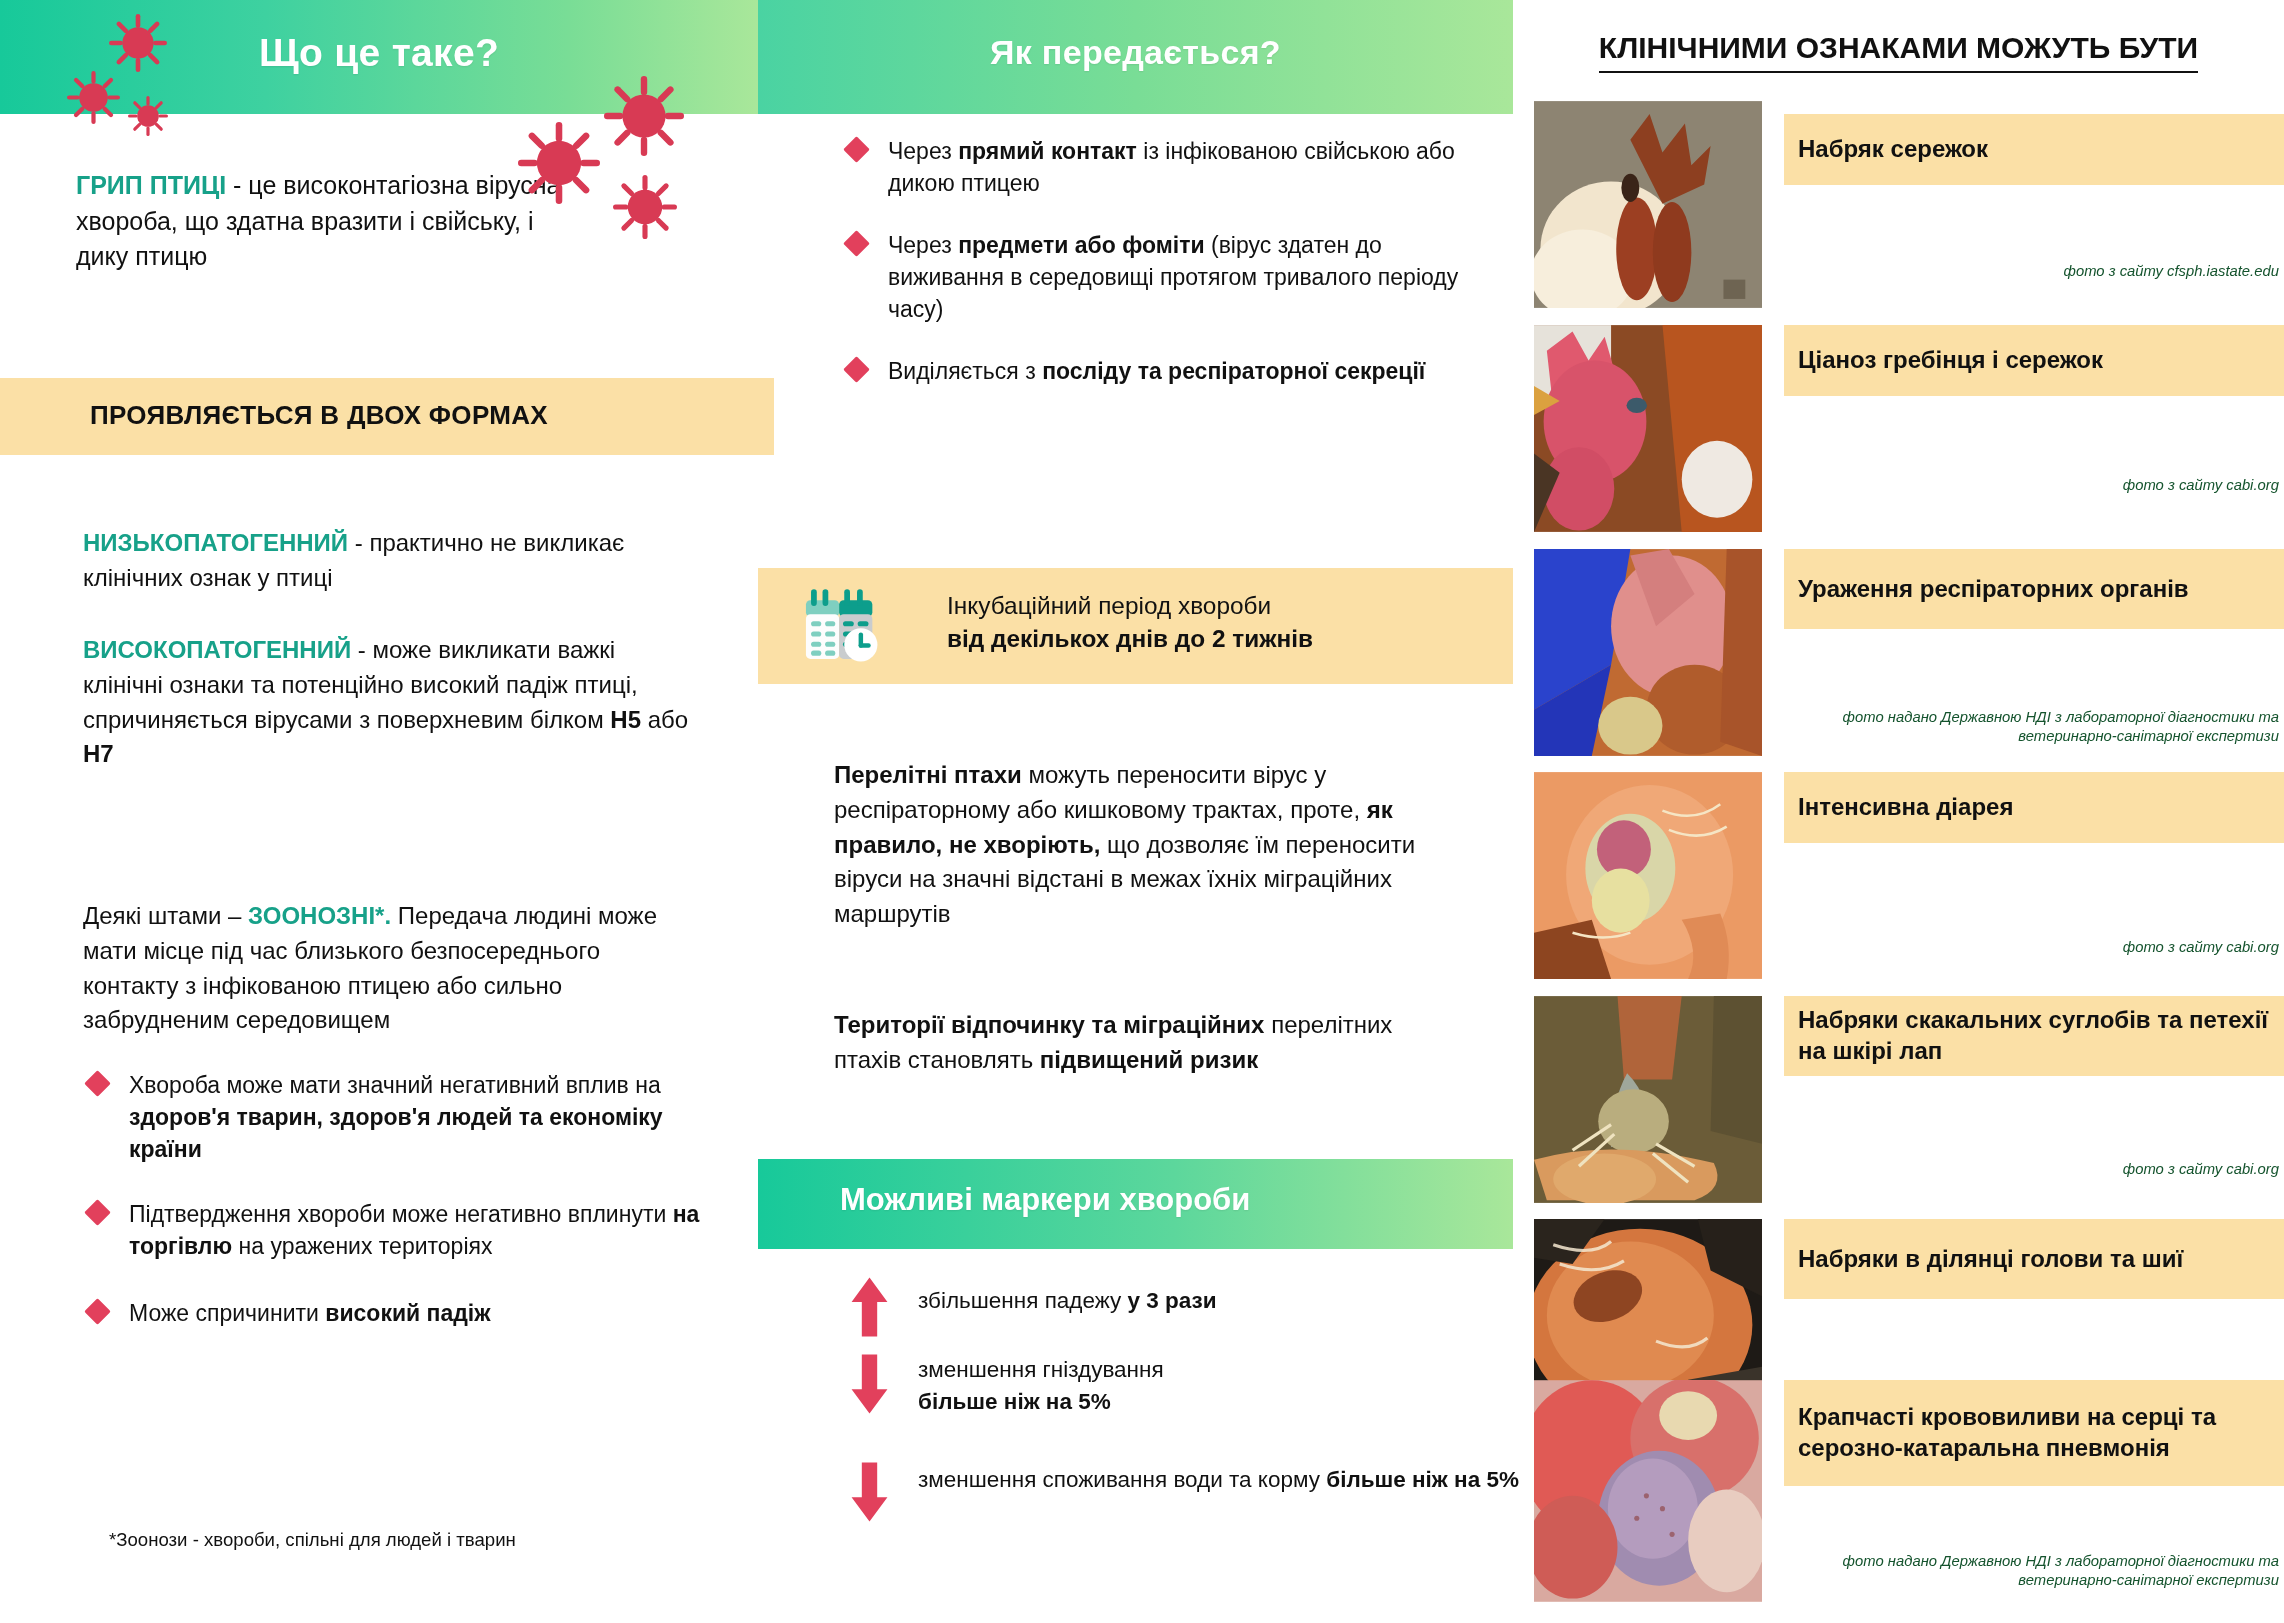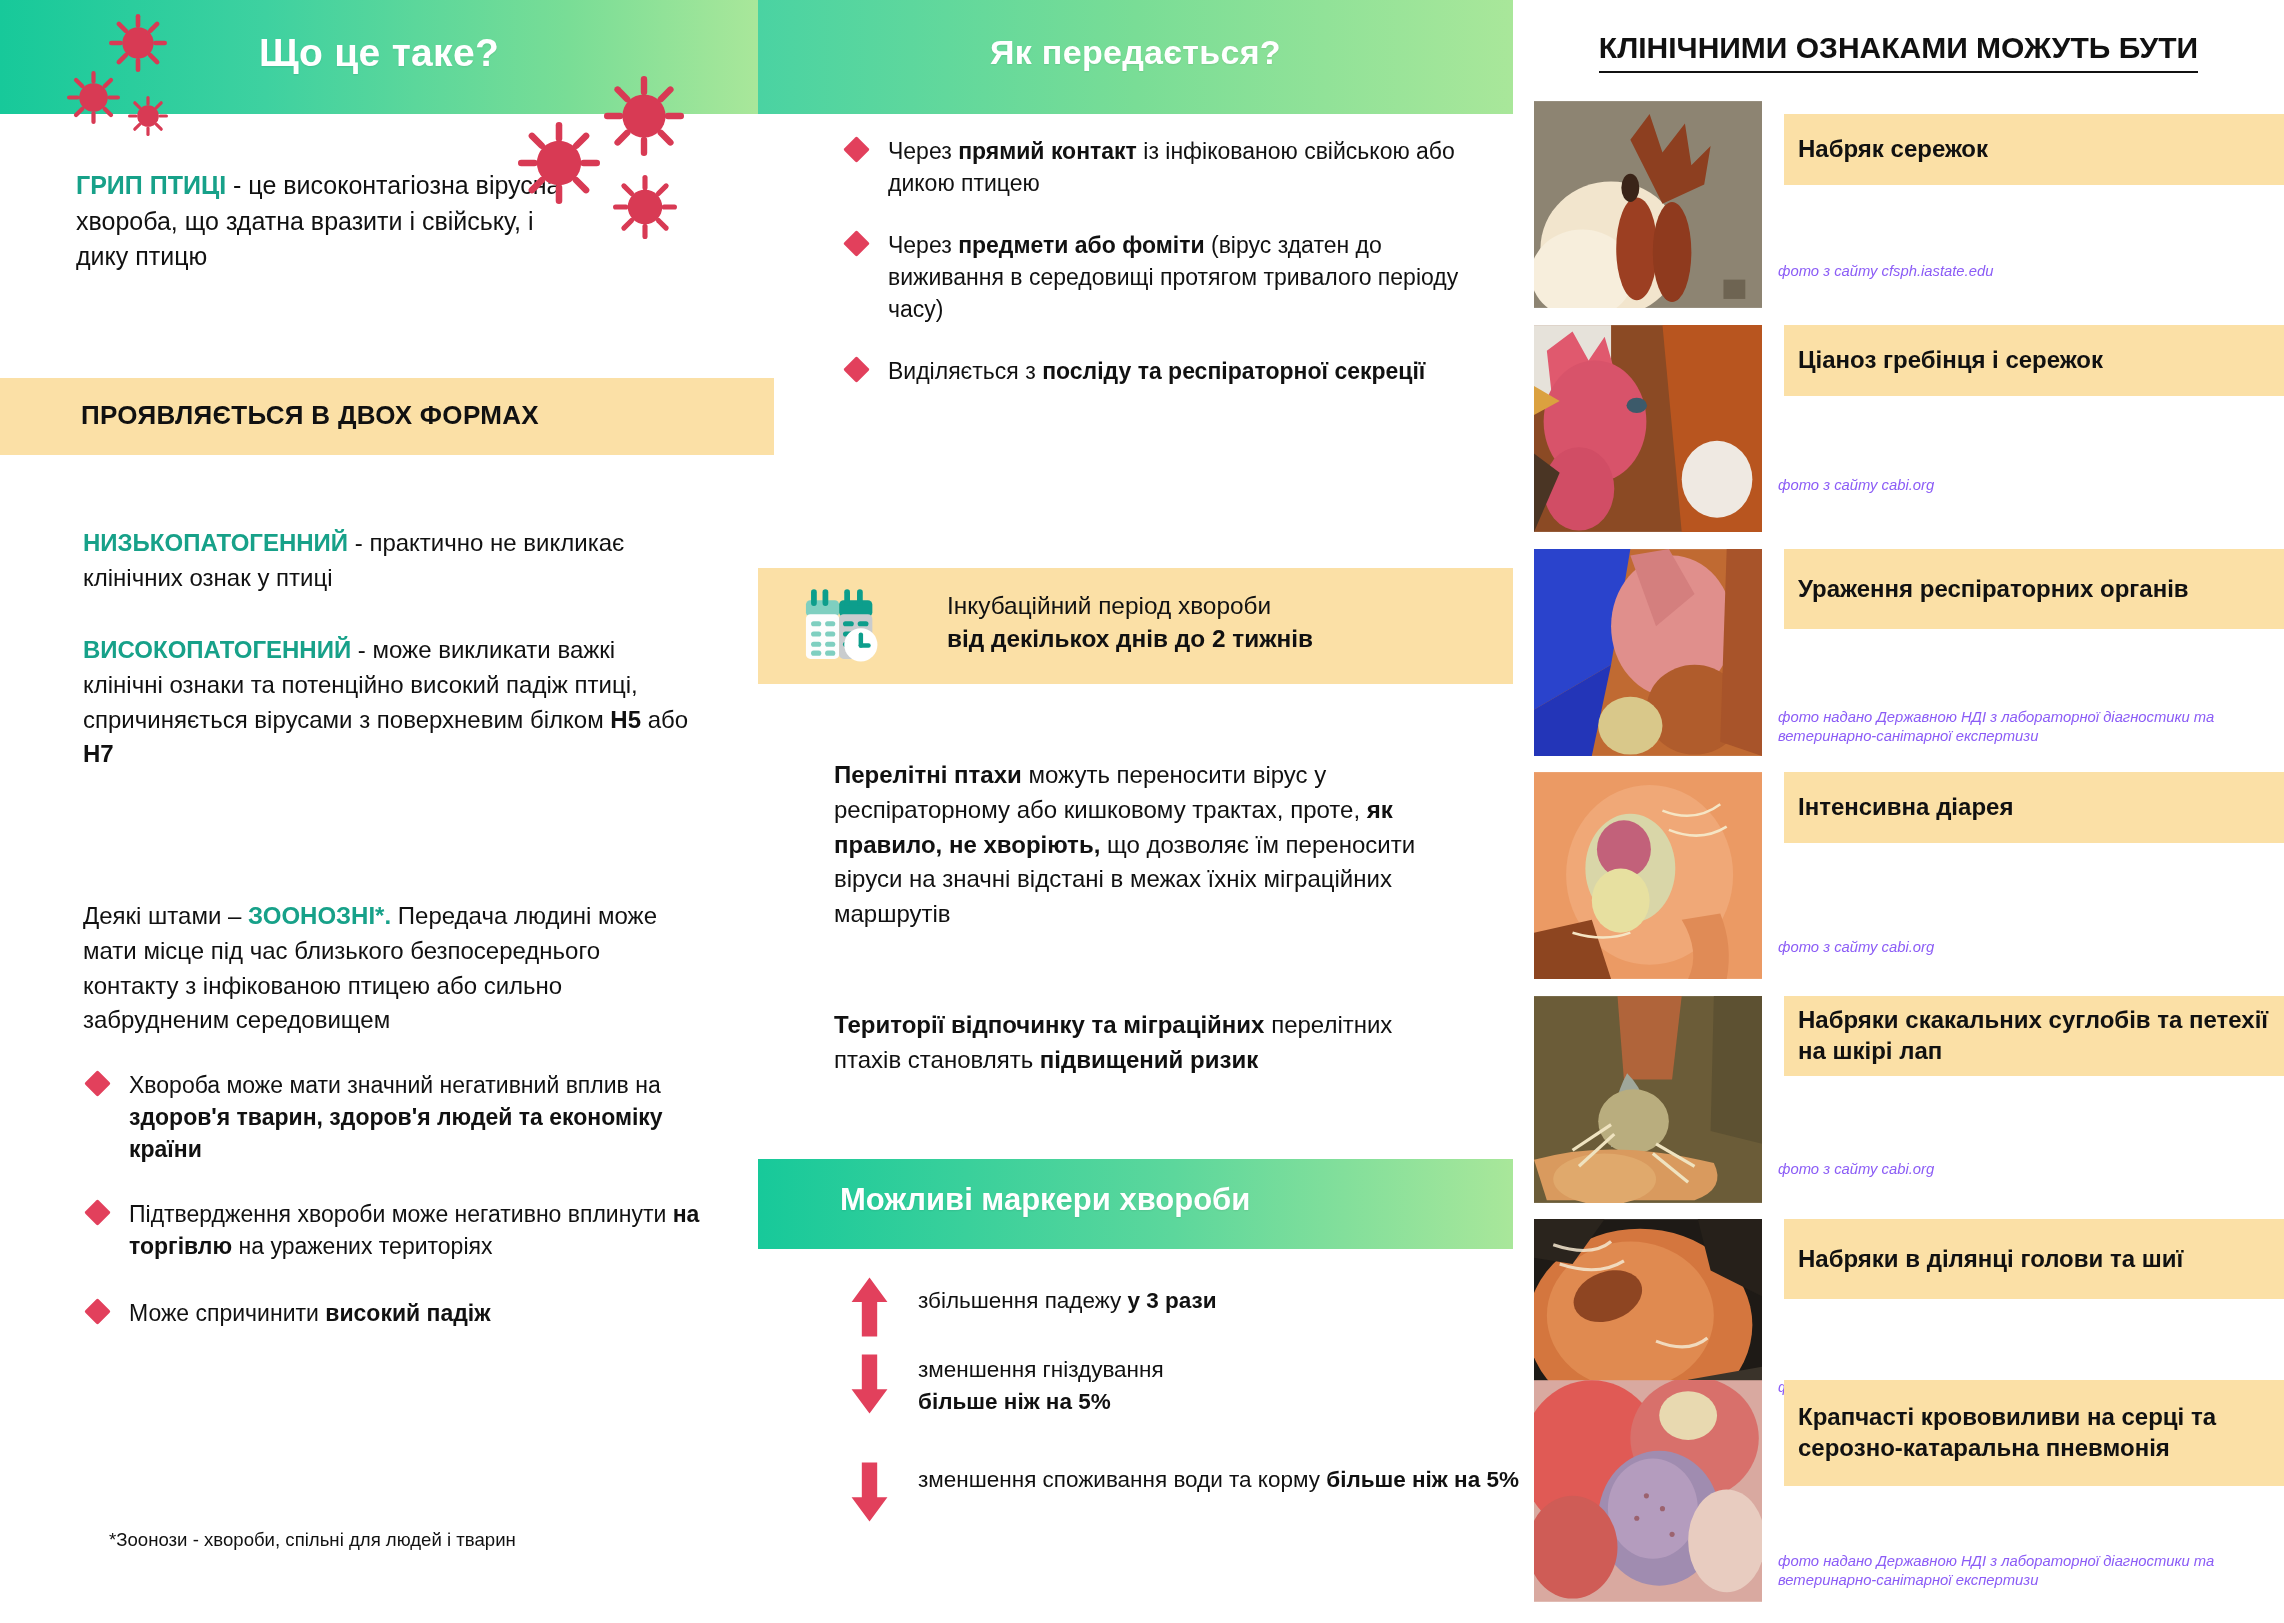--- a/index.html
+++ b/index.html
@@ -46,21 +46,21 @@
 
   
   .lead{position:absolute;left:76px;top:168px;width:488px;font-size:25px;line-height:1.42;}
   .teal{color:#17a189;font-weight:bold;}
 
   .yellow-band{
     position:absolute;background:#fbe0a6;
   }
   #band-forms{left:0;top:378px;width:774px;height:77px;}
   #band-forms .t{
-    position:absolute;left:81px;top:22px;font-size:26px;font-weight:bold;letter-spacing:0.3px;
+    position:absolute;left:90px;top:22px;font-size:26px;font-weight:bold;letter-spacing:0.3px;
   }
 
   .para{position:absolute;left:83px;width:617px;font-size:24px;line-height:1.45;}
   #p-low{top:526px;}
   #p-high{top:633px;}
   #p-zoo{top:899px;width:604px;}
 
   .bullets{position:absolute;left:76px;width:642px;}
   .bullet{position:relative;padding-left:53px;margin-bottom:24.4px;font-size:23px;line-height:1.4;}
   .bullet .dia{
@@ -97,22 +97,22 @@
 
   
   .row{position:absolute;left:21px;width:750px;}
   .row .photo{position:absolute;left:0;top:0;width:228px;}
   .row .lbl{
     position:absolute;left:250px;background:#fbe0a6;width:500px;
     font-size:24px;font-weight:bold;line-height:1.28;color:#111;
     padding:14px 0 14px 14px;box-sizing:border-box;
   }
   .row .credit{
-    position:absolute;right:5.1px;font-style:italic;font-size:14.8px;color:#8b5cf6;
-    line-height:1.3;width:501px;
+    position:absolute;right:5.1px;font-style:italic;font-size:14.8px;color:#14532d;
+    text-align:right;line-height:1.3;width:501px;
   }
   .ph{width:228px;display:block;}
 </style>
 </head>
 <body>
 
 <div class="col" id="col-left">
 
   <div class="hdr-green" id="hdr-left">
     <div class="hdr-title">Що це таке?</div>

